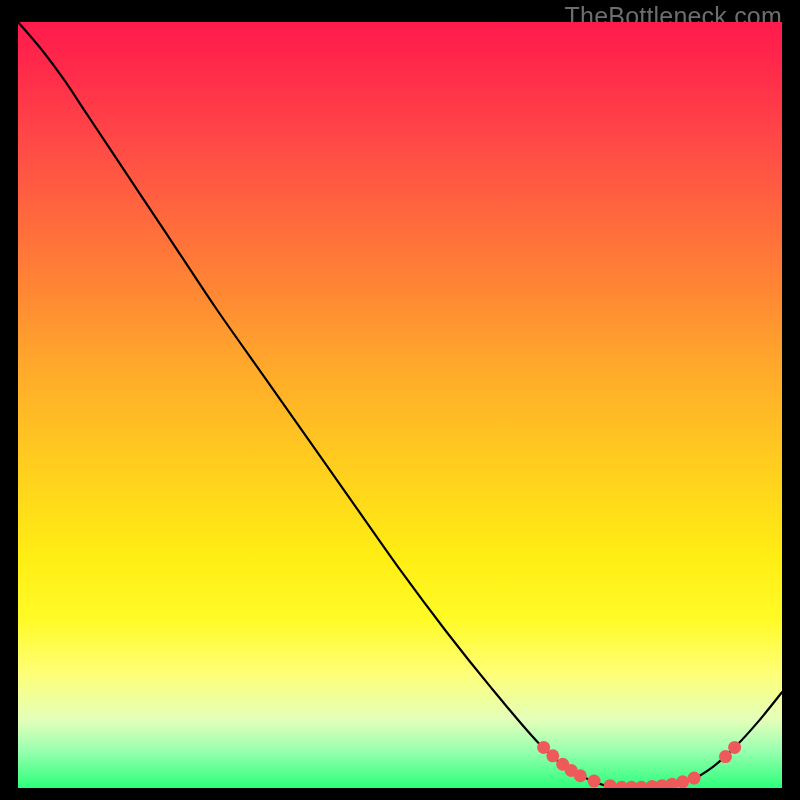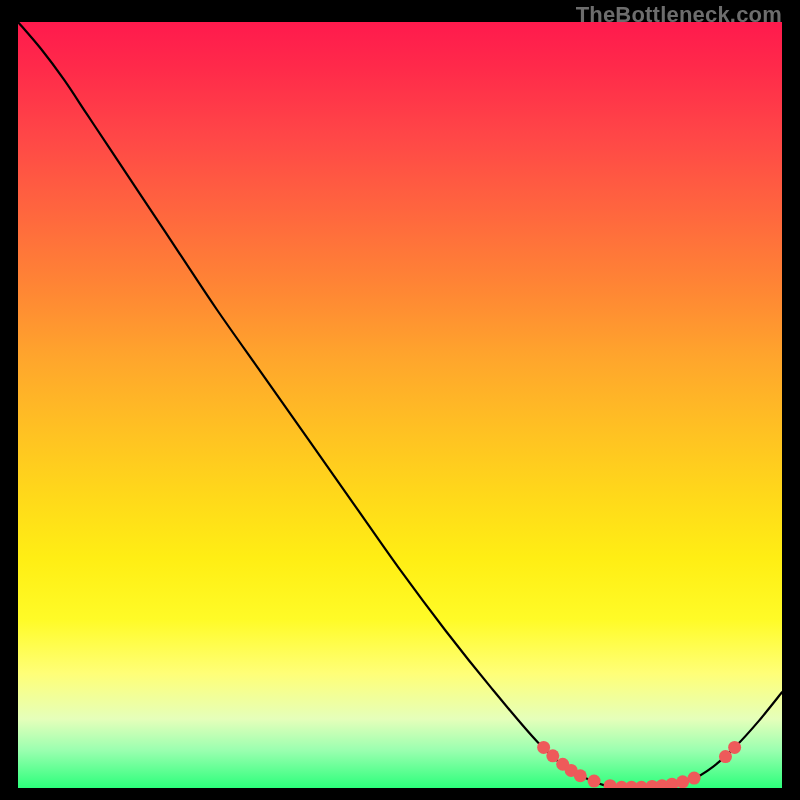--- a/index.html
+++ b/index.html
@@ -40,22 +40,22 @@
       #e5ffba 91%,
       #9cffb0 95%,
       #2cff7b 100%
     );
   }
   .attribution {
     position: absolute;
     top: 2px;
     right: 18px;
     color: #6d6d6d;
-    font-size: 22px;
-    font-weight: 700;
+    font-size: 25px;
+    font-weight: 400;
     letter-spacing: 0.2px;
     text-align: center;
   }
   svg.curve {
     position: absolute;
     left: 0;
     top: 0;
     width: 764px;
     height: 766px;
   }

